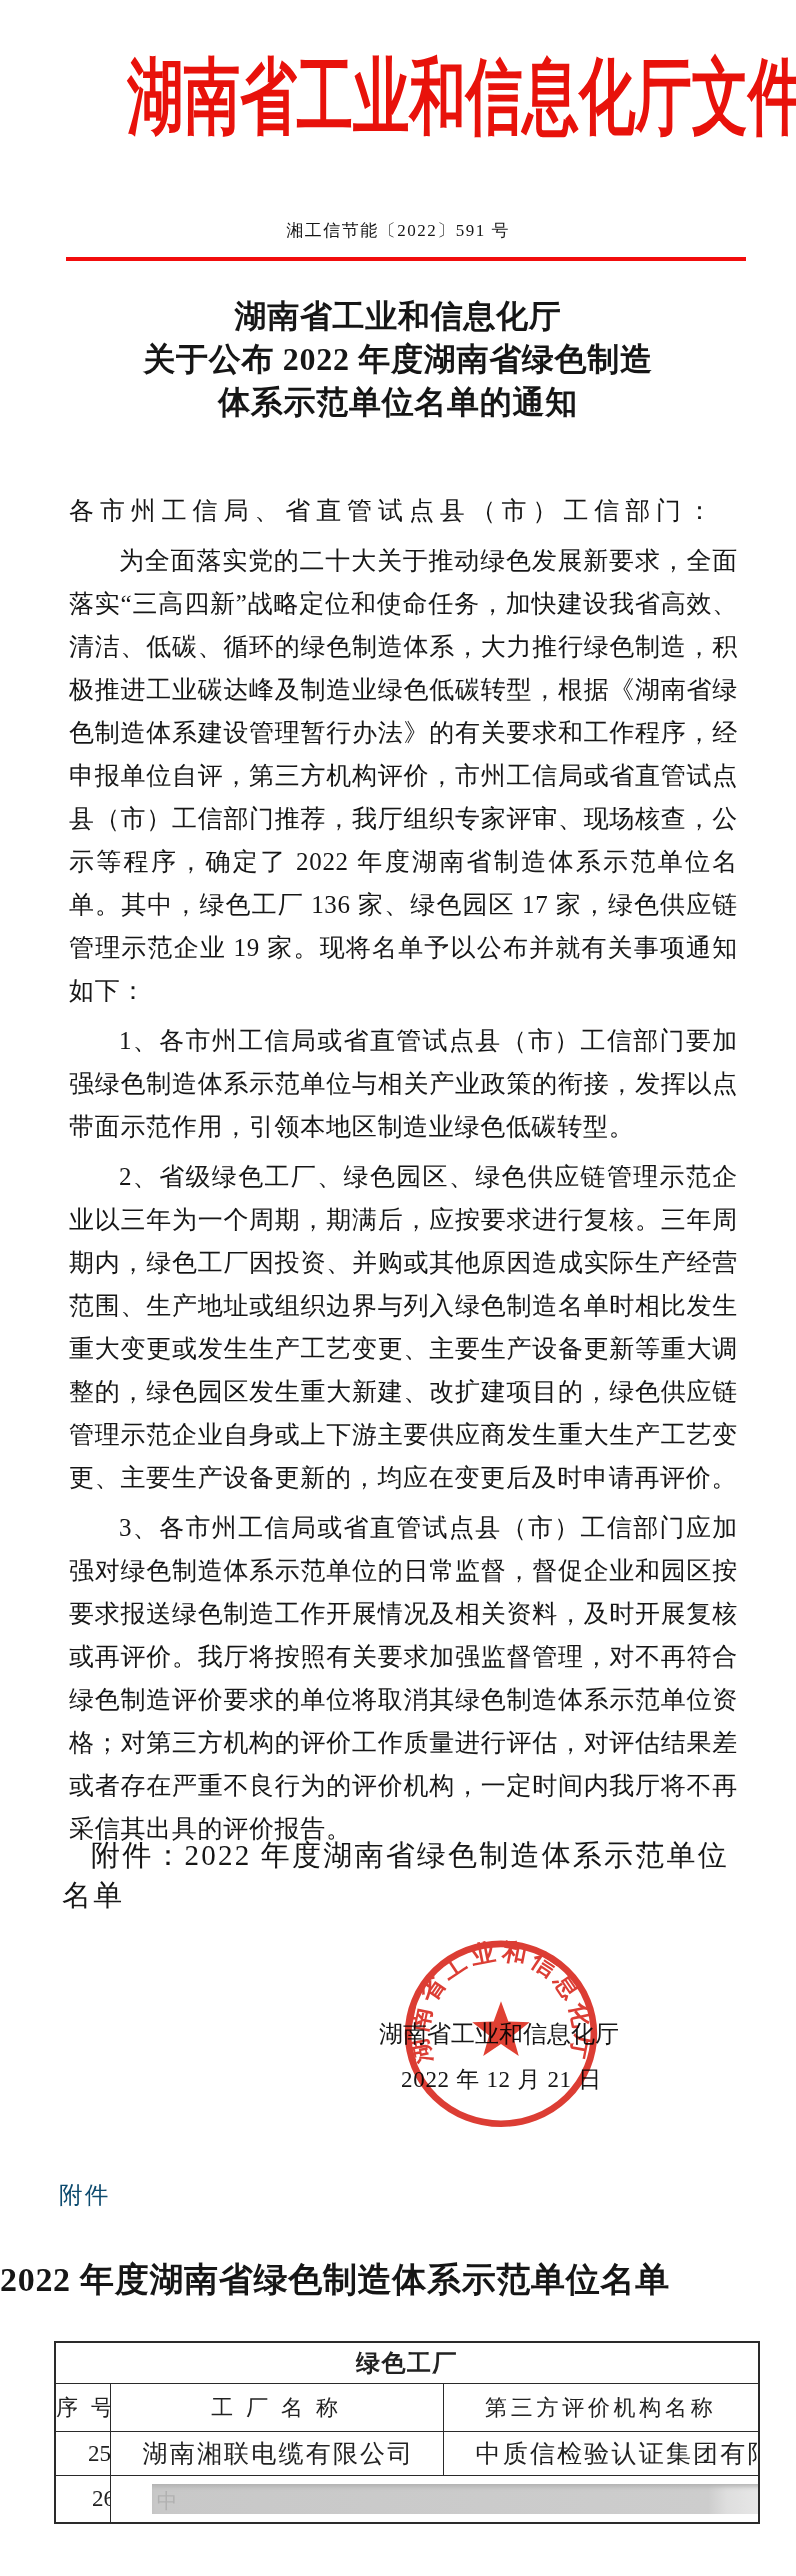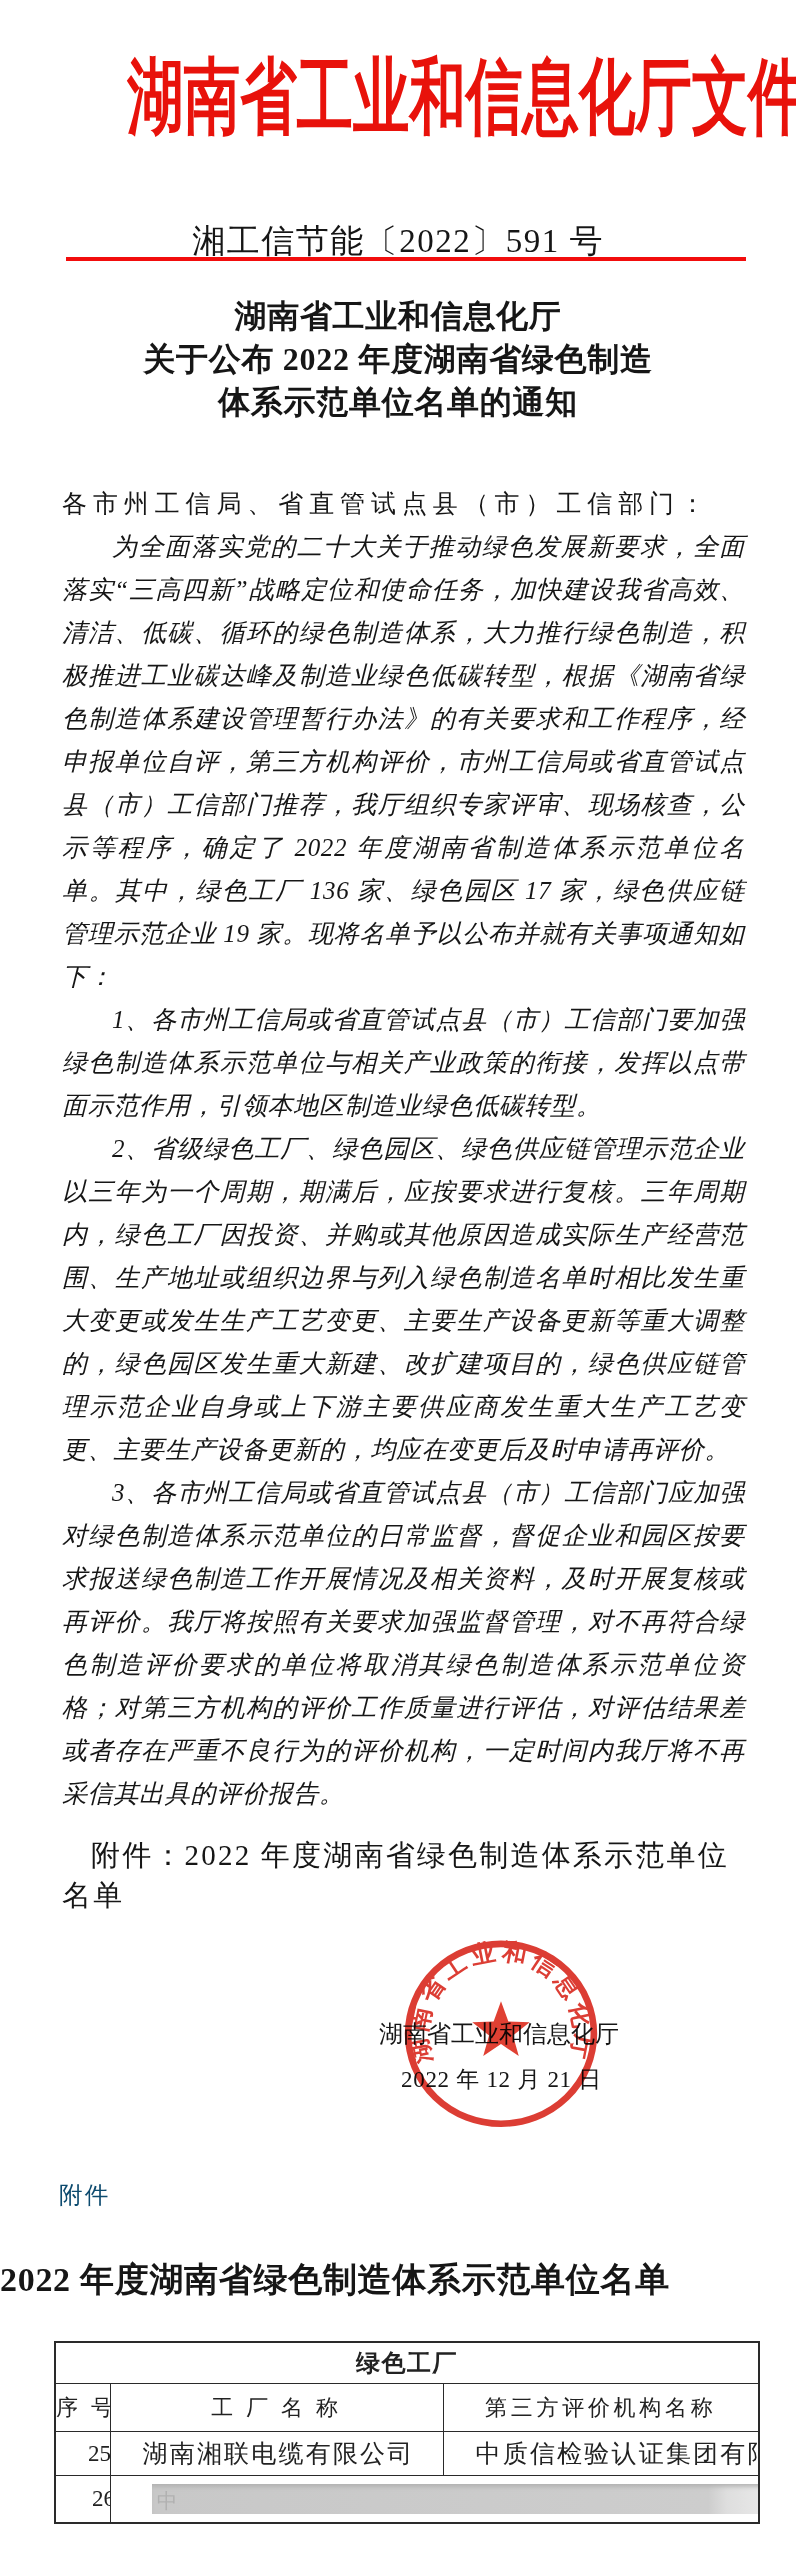--- a/index.html
+++ b/index.html
@@ -14,38 +14,38 @@
     position:relative;width:796px;height:2576px;background:#ffffff;
     font-family:"Liberation Serif",serif;color:var(--text-black);overflow:hidden;border-radius:27px;
   }
   .letterhead{
     position:absolute;top:50px;left:0;width:100%;text-align:center;
     font-size:83px;line-height:94px;font-weight:bold;color:var(--header-red);
     white-space:nowrap;transform:scaleX(0.68);
   }
   .doc-number{
     position:absolute;top:219px;left:0;width:100%;text-align:center;
-    font-size:33px;letter-spacing:1.5px;
+    font-size:17px;letter-spacing:1.5px;
   }
   .red-rule{
     position:absolute;top:257px;left:66px;width:680px;height:3.7px;
     background:var(--rule-red);
   }
   .notice-title{
     position:absolute;top:295px;left:0;width:100%;text-align:center;
     font-size:32px;line-height:43px;font-weight:bold;letter-spacing:0.7px;
   }
   .body-block{
     position:absolute;top:482px;left:62px;width:683px;
     font-size:25px;line-height:43px;text-align:justify;
     word-break:break-all;
   }
-  .body-block p{margin:0;letter-spacing:0.7px;}
+  .body-block p{margin:7px;letter-spacing:0.7px;}
   .salutation{letter-spacing:5.9px !important;text-align:left;}
-  .para{text-indent:2em;font-style:italic;}
+  .para{text-indent:2em;}
   .attach-note{
     position:absolute;top:1836px;left:62px;width:683px;
     font-size:29px;letter-spacing:2.2px;text-indent:1em;
   }
   .issuer{
     position:absolute;top:2018px;left:379px;
     font-size:24px;letter-spacing:0px;white-space:nowrap;
   }
   .issue-date{
     position:absolute;top:2064px;left:401px;

